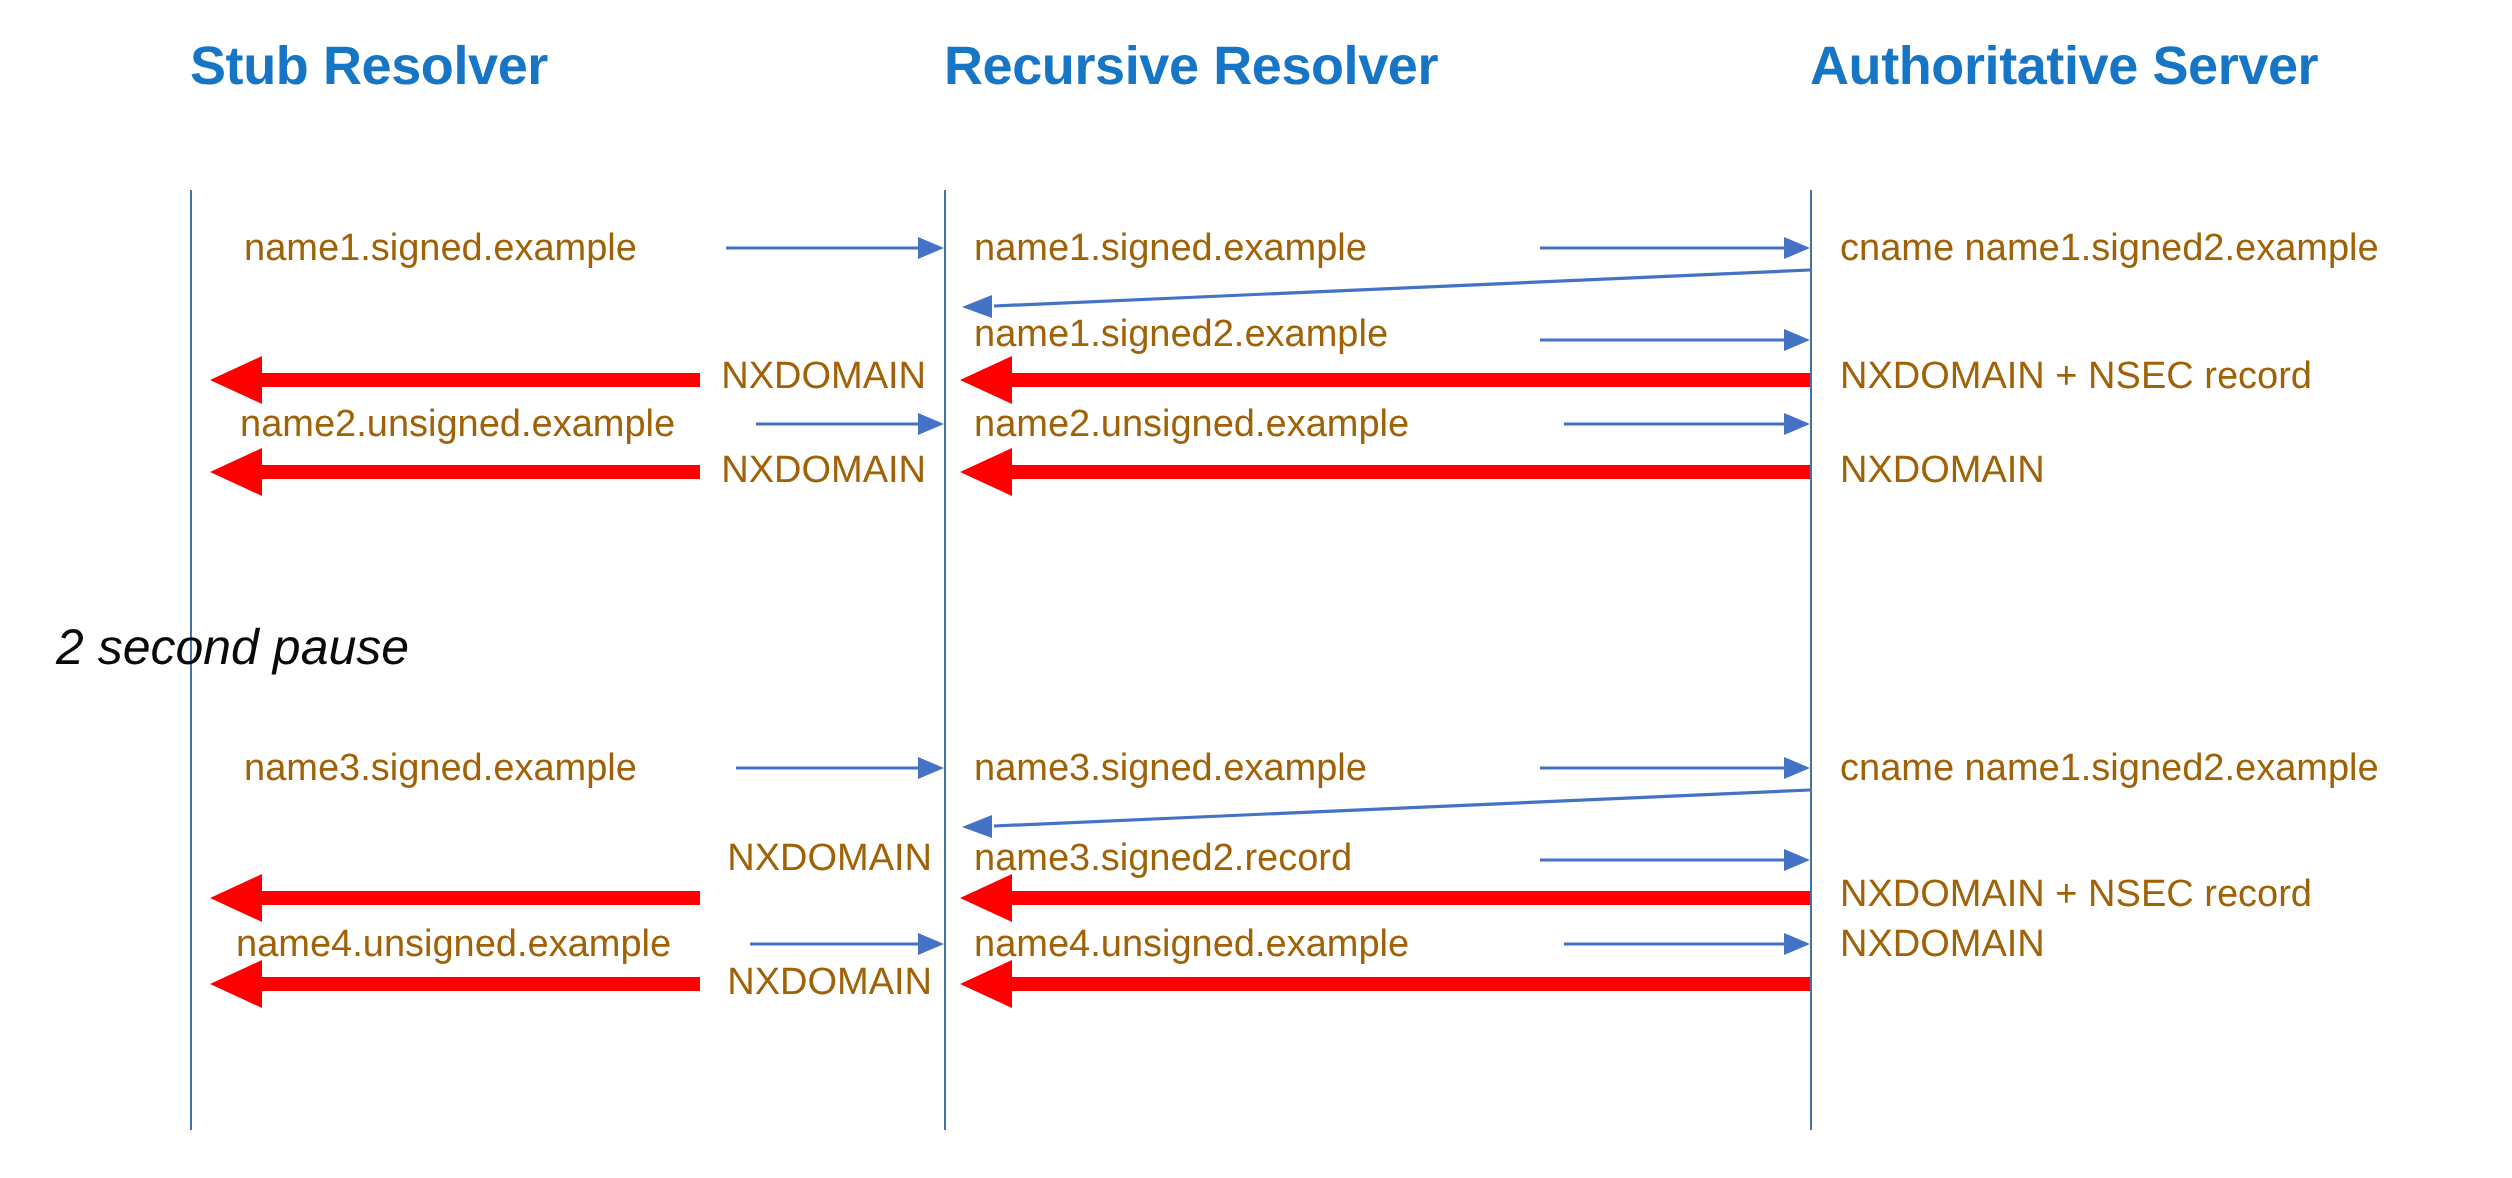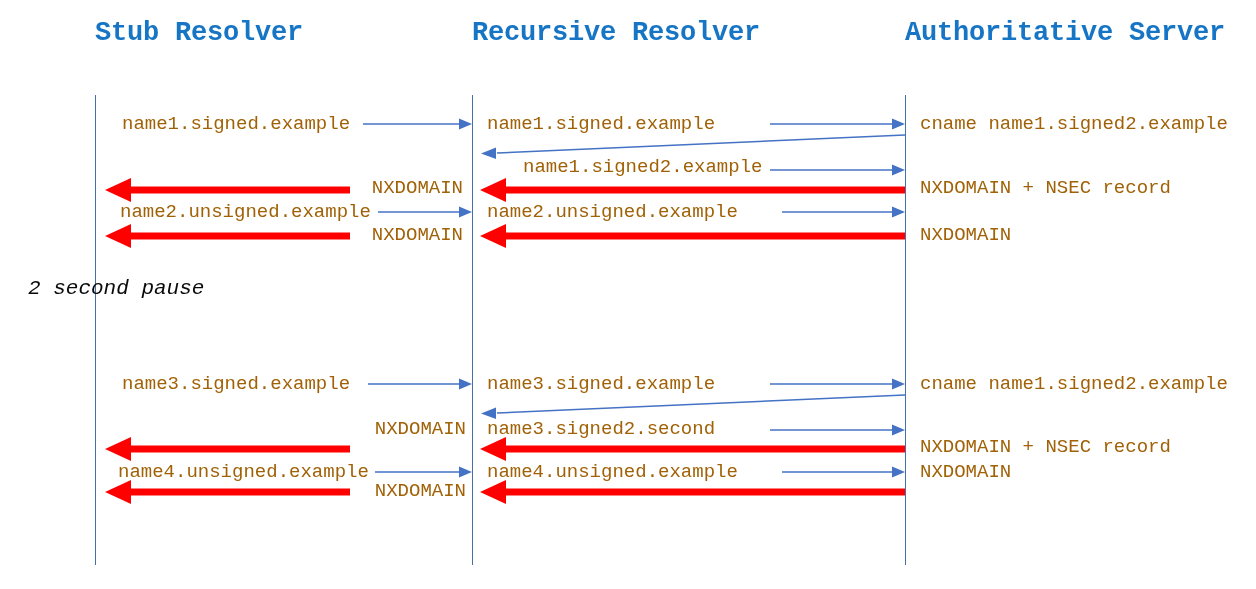--- a/index.html
+++ b/index.html
@@ -6,21 +6,21 @@
   html, body {
     margin: 0;
     padding: 0;
     background: #ffffff;
   }
   #canvas {
     position: relative;
     width: 1256px;
     height: 589px;
     background: #ffffff;
-    font-family: Liberation Mono, monospace;
+    font-family: Liberation Sans, sans-serif;
     overflow: hidden;
   }
   .lifeline-label {
     position: absolute;
     font-size: 27px;
     font-weight: bold;
     color: #1675C4;
     white-space: nowrap;
     letter-spacing: -0.2px;
   }
@@ -34,24 +34,25 @@
     font-size: 19px;
     color: #a16207;
     white-space: nowrap;
     line-height: 1;
   }
   .msg.right-align {
     text-align: right;
   }
   .pause-note {
     position: absolute;
-    font-size: 21px;
+    font-size: 25px;
     font-style: italic;
     color: #0a0a0a;
     white-space: nowrap;
+    margin-top: 33px;
   }
   svg.arrows {
     position: absolute;
     left: 0;
     top: 0;
     width: 1256px;
     height: 589px;
     pointer-events: none;
     overflow: visible;
   }
@@ -186,32 +187,32 @@
 
     <g>
       <line class="red-shaft" x1="350" y1="492" x2="128" y2="492"></line>
       <polygon class="red-head" points="105,492 131,480 131,504"></polygon>
     </g>
   </svg>
 
   <div class="msg" style="left:122px; top:115px;">name1.signed.example</div>
   <div class="msg" style="left:487px; top:115px;">name1.signed.example</div>
   <div class="msg" style="left:920px; top:115px;">cname name1.signed2.example</div>
-  <div class="msg" style="left:487px; top:158px;margin-left:36px;">name1.signed2.example</div>
+  <div class="msg" style="left:487px; top:158px;">name1.signed2.example</div>
   <div class="msg" style="left:920px; top:179px;">NXDOMAIN + NSEC record</div>
   <div class="msg right-align" style="left:238px; top:179px; width:225px;">NXDOMAIN</div>
   <div class="msg" style="left:120px; top:203px;">name2.unsigned.example</div>
   <div class="msg" style="left:487px; top:203px;">name2.unsigned.example</div>
   <div class="msg" style="left:920px; top:226px;">NXDOMAIN</div>
   <div class="msg right-align" style="left:238px; top:226px; width:225px;">NXDOMAIN</div>
 
   <div class="msg" style="left:122px; top:375px;">name3.signed.example</div>
   <div class="msg" style="left:487px; top:375px;">name3.signed.example</div>
   <div class="msg" style="left:920px; top:375px;">cname name1.signed2.example</div>
-  <div class="msg" style="left:487px; top:420px;">name3.signed2.second</div>
+  <div class="msg" style="left:487px; top:420px;">name3.signed2.record</div>
   <div class="msg" style="left:920px; top:438px;">NXDOMAIN + NSEC record</div>
   <div class="msg right-align" style="left:238px; top:420px; width:228px;">NXDOMAIN</div>
   <div class="msg" style="left:118px; top:463px;">name4.unsigned.example</div>
   <div class="msg" style="left:487px; top:463px;">name4.unsigned.example</div>
   <div class="msg" style="left:920px; top:463px;">NXDOMAIN</div>
   <div class="msg right-align" style="left:238px; top:482px; width:228px;">NXDOMAIN</div>
 
 </div>
 
 </body></html>

